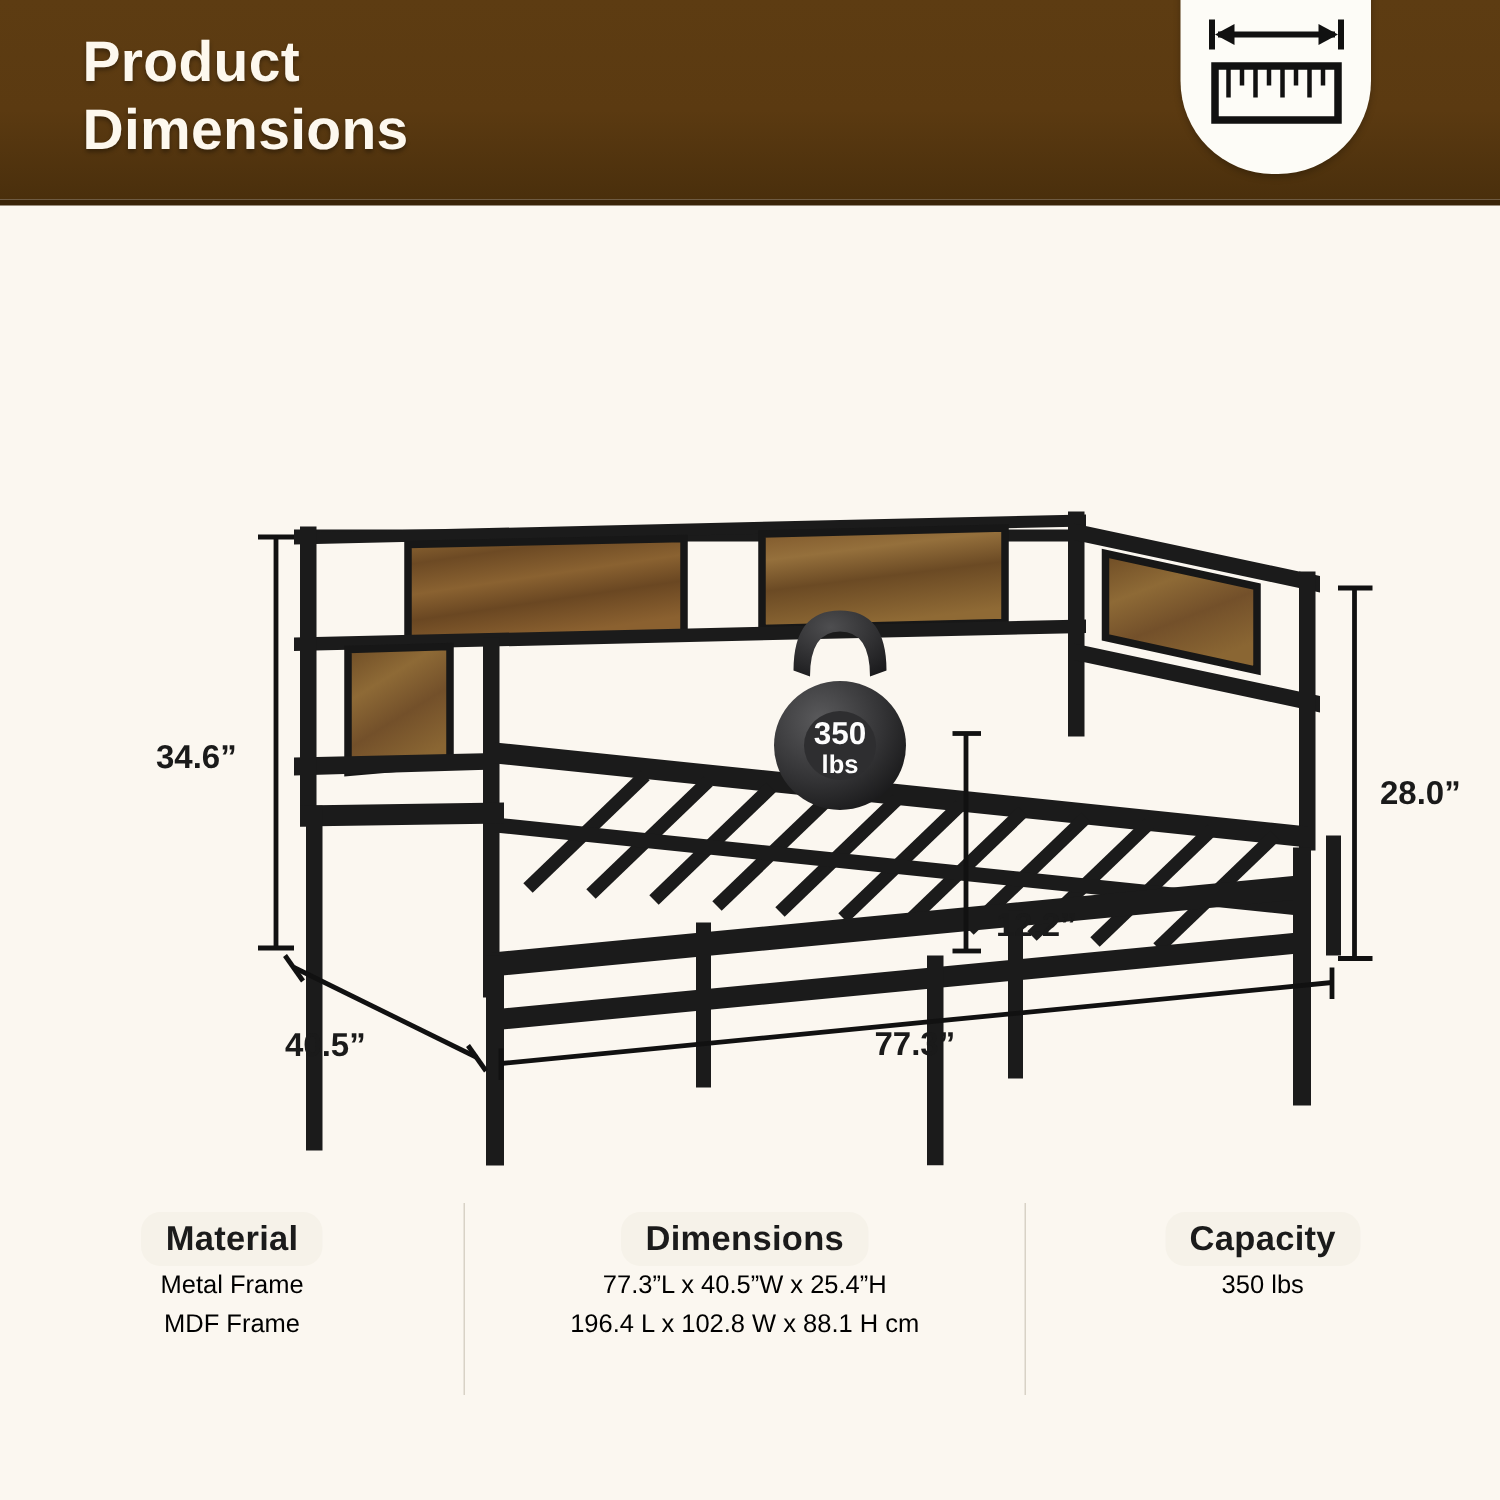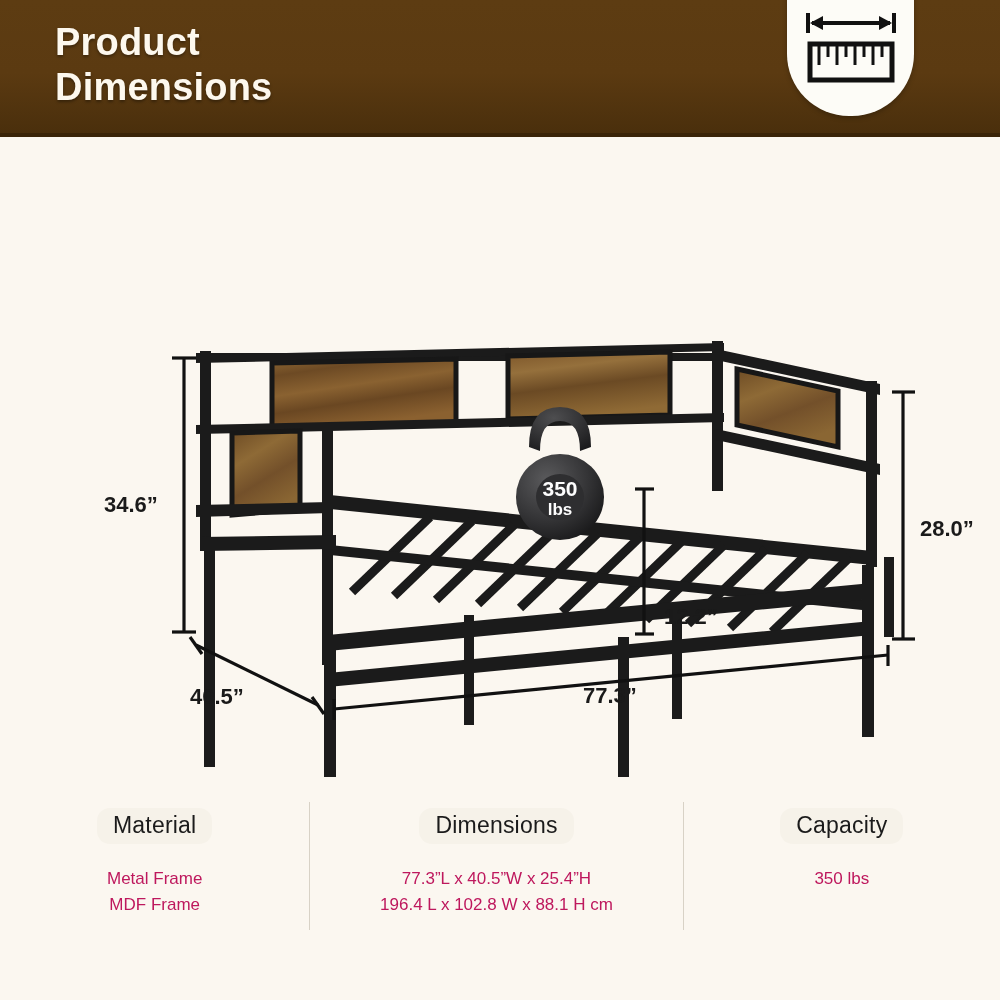--- a/index.html
+++ b/index.html
@@ -75,31 +75,30 @@
   .f-col.c3 { width: 317px; }
   .f-divider {
     width: 1px;
     height: 128px;
     background: #d8d2c6;
     margin-top: 12px;
     flex: 0 0 1px;
   }
   .f-head {
     font-size: 23px;
-    font-weight: normal;
+    font-weight: bold;
     color: #1b1b1b;
     background: #f6f2e9;
     border-radius: 13px;
     padding: 4px 16px 5px;
     letter-spacing: .2px;
   }
   .f-body {
-    margin-top: 22px;
     text-align: center;
-    color: #be185d;
+    color: #000000;
     font-size: 17px;
     line-height: 1.55;
   }
   .f-body div { white-space: nowrap; }
 </style>
 </head>
 <body>
 
 <div class="header">
   <div class="header-title">

